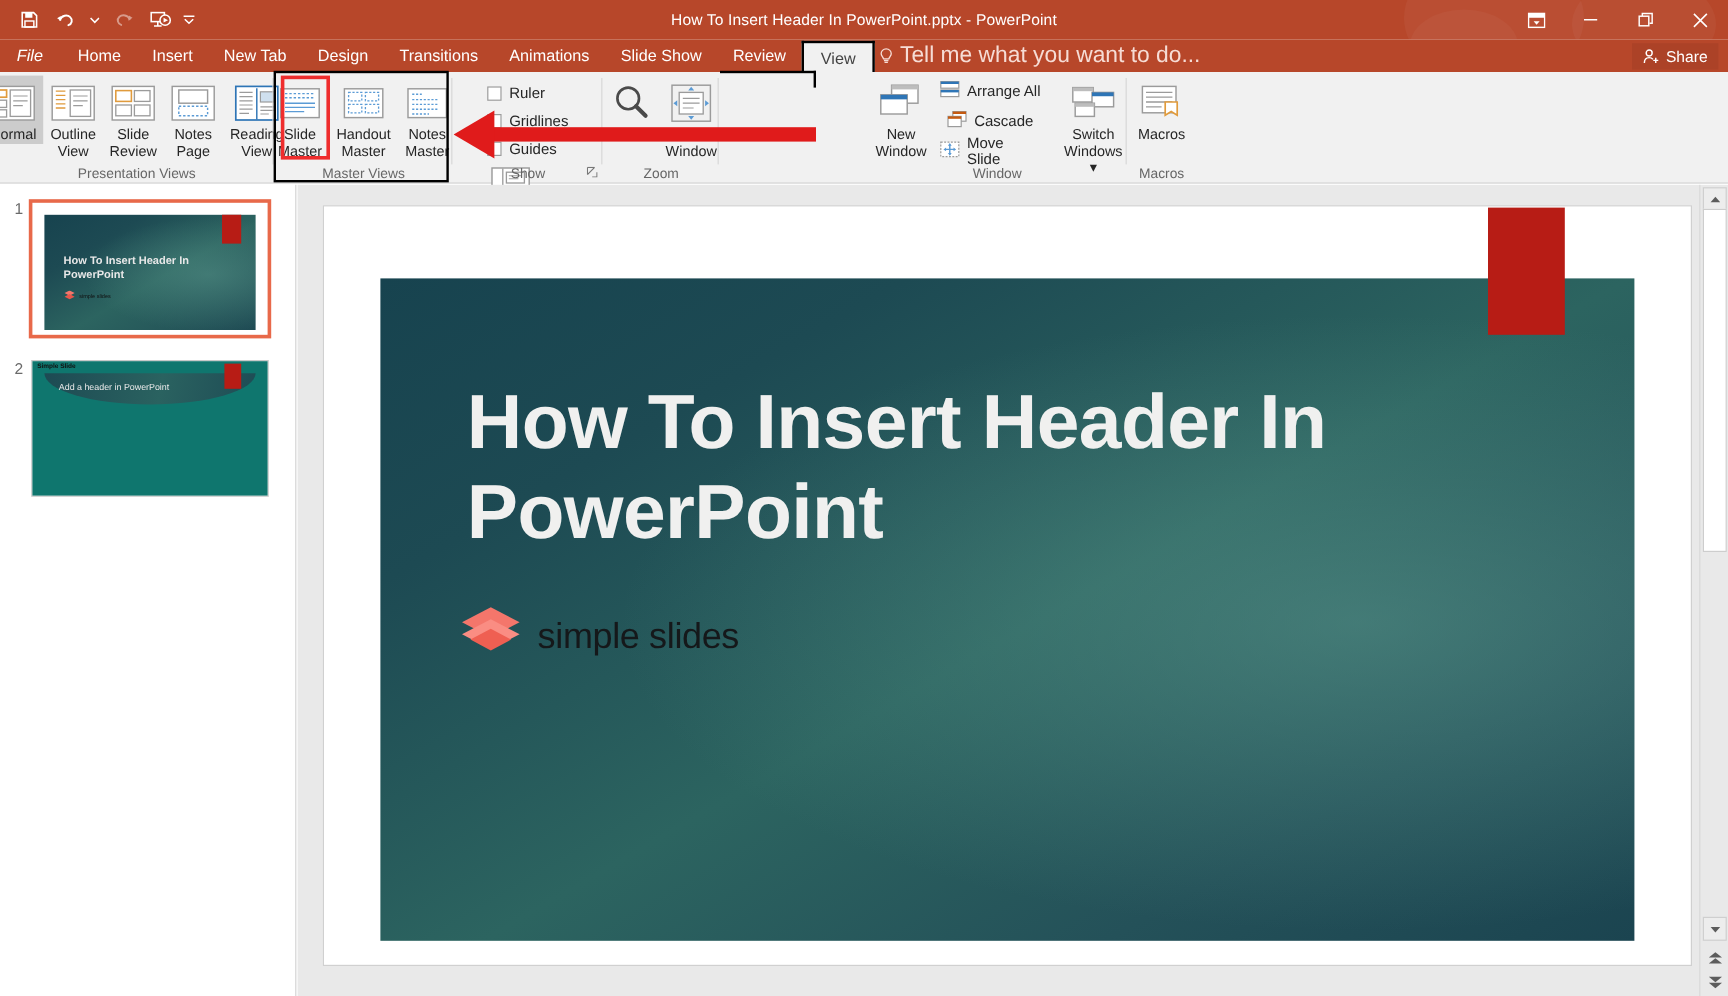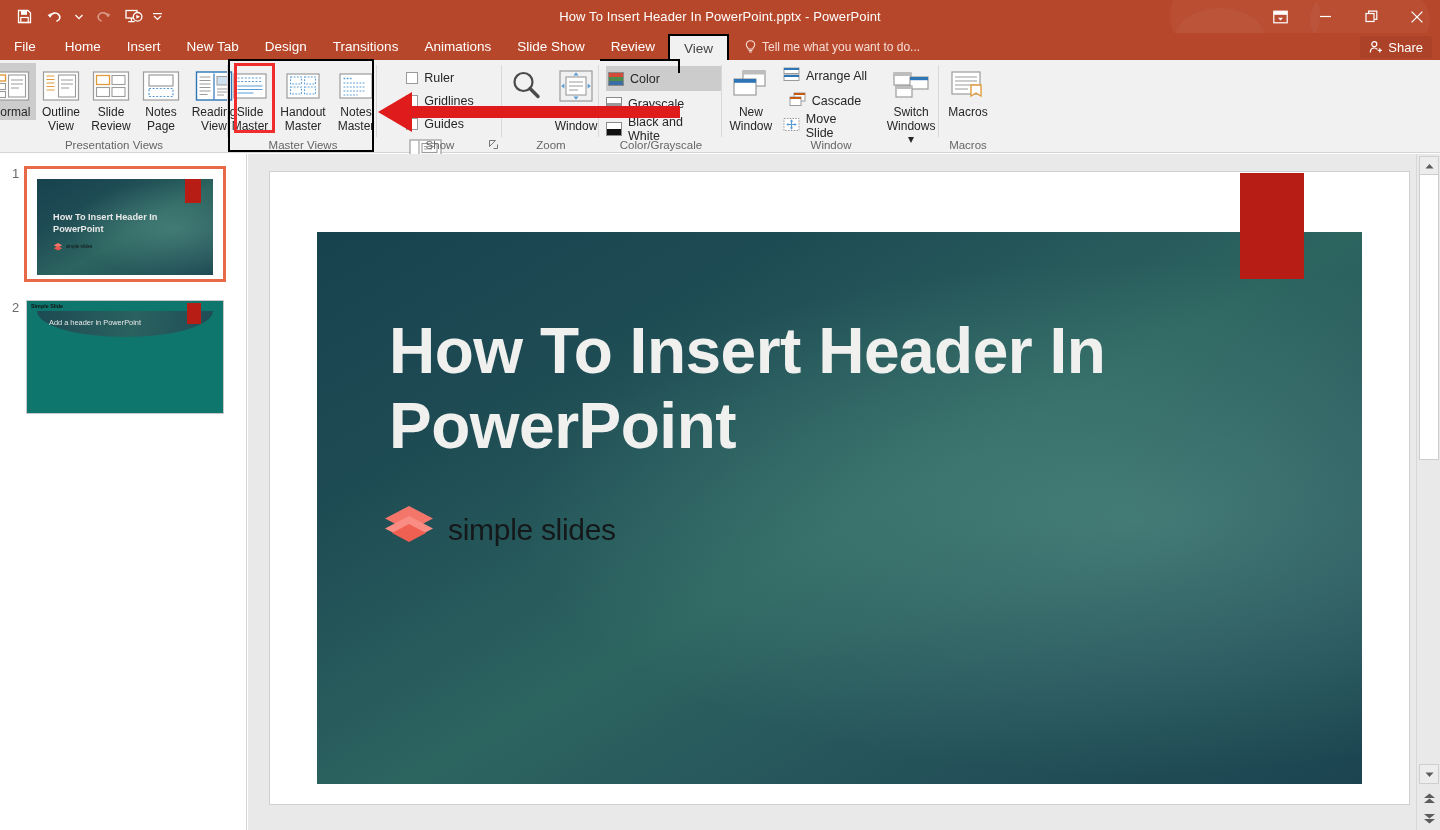--- a/index.html
+++ b/index.html
@@ -57,29 +57,29 @@
   
   .tabstrip {
     position: absolute; top: 33px; left: 0; width: 1440px; height: 27px;
     background: #b7472a;
     display: flex; align-items: stretch;
   }
   .tab {
     display: flex; align-items: center; padding: 0 13px;
     color: #ffffff; font-size: 13.5px; white-space: nowrap;
   }
-  .tab.first { padding: 0 16px 0 14px; }
+  .tab.first { padding: 0 16px 0 14px; font-style: italic; }
   .tab.active {
     background: #f1f1f1; color: #444444;
     border: 2px solid #000000; border-bottom: none;
     padding: 0 14px; margin-top: 1px;
   }
   .tellme {
-    display: flex; align-items: center; gap: 6px; padding: 0 16px;
-    color: #f6dcd5; font-size: 12px; white-space: nowrap;
+    display: flex; align-items: center; gap: 6px; padding: 0 4px;
+    color: #f6dcd5; font-size: 19px; white-space: nowrap;
   }
   .share-btn {
     position: absolute; right: 8px; top: 3px; height: 22px;
     display: flex; align-items: center; gap: 5px; padding: 0 9px;
     color: #ffffff; font-size: 13px; background: rgba(0,0,0,0.06);
   }
 
   
   .ribbon {
     position: absolute; top: 60px; left: 0; width: 1440px; height: 93px;
@@ -480,40 +480,20 @@
               </svg>
           </div>
           <div class="lbl">Fit to</div>
           <div class="lbl">Window</div>
         </div>
       </div>
       <div class="glabel">Zoom</div>
       <div class="gdiv"></div>
     </div>
 
-    <div class="rgroup" style="left:600px; width:122px;">
-      <div class="gbody" style="padding-top:6px;">
-        <div style="display:flex; flex-direction:column; padding-left:6px;">
-          <div class="smallrow colrow-sel">
-            <span class="colorchip" style="background:linear-gradient(to bottom,#d34c3a 0 33%,#4e8a4a 33% 66%,#3a6ea5 66% 100%);"></span>
-            <span>Color</span>
-          </div>
-          <div class="smallrow">
-            <span class="colorchip" style="background:linear-gradient(to bottom,#ffffff 0 38%,#9a9a9a 38% 70%,#1a1a1a 70% 100%);"></span>
-            <span>Grayscale</span>
-          </div>
-          <div class="smallrow">
-            <span class="colorchip" style="background:linear-gradient(to bottom,#ffffff 0 50%,#111111 50% 100%);"></span>
-            <span>Black and White</span>
-          </div>
-        </div>
-      </div>
-      <div class="glabel">Color/Grayscale</div>
-      <div class="gdiv"></div>
-    </div>
 
     <div class="rgroup" style="left:723px; width:216px;">
       <div class="gbody">
         <div class="bigbtn w56">
           <div class="ico">
             <svg width="40" height="34" viewBox="0 0 40 34">
                 <rect x="12" y="2" width="22" height="15" fill="#fff" stroke="#9b9b9b" stroke-width="1.2"></rect>
                 <rect x="12" y="2" width="22" height="3.5" fill="#bdbdbd"></rect>
                 <rect x="3" y="10" width="22" height="16" fill="#fff" stroke="#9b9b9b" stroke-width="1.2"></rect>
                 <rect x="3" y="10" width="22" height="3.8" fill="#2e75b6"></rect>

